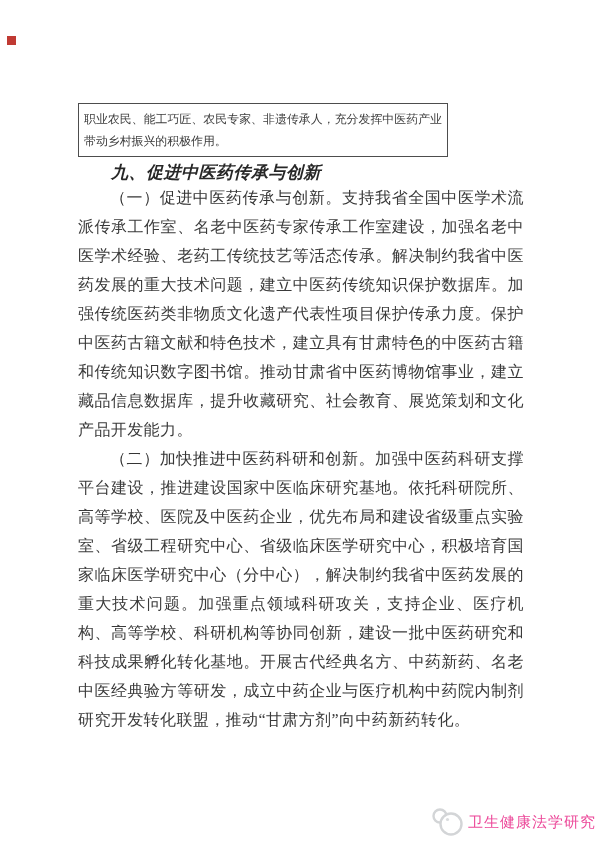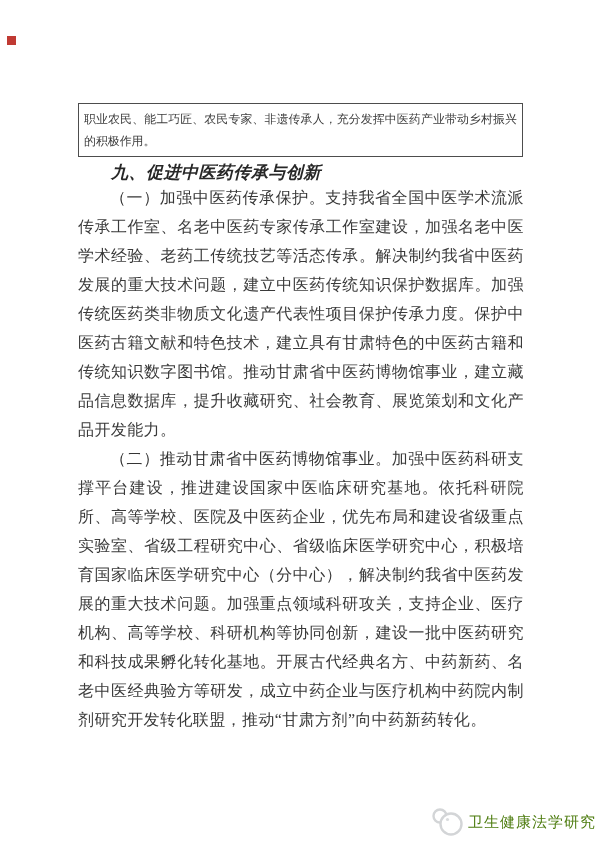--- a/index.html
+++ b/index.html
@@ -14,21 +14,21 @@
     position: absolute; inset: 0;
     background: #ffffff;
   }
   .red-marker {
     position: absolute; left: 7px; top: 36px;
     width: 9px; height: 9px;
     background: #c03a33;
   }
   .notice-box {
     position: absolute; left: 78px; top: 103px;
-    width: 445px; box-sizing: border-box;
+    width: 370px; box-sizing: border-box;
     border: 1px solid #4d4d4d;
     padding: 4px 5px;
     font-size: 11.9px;
     line-height: 22px;
     color: #3c3c3c;
     text-align: justify;
   }
   .section-heading {
     position: absolute; left: 111px; top: 162px;
     font-family: "Liberation Sans", "DejaVu Sans", sans-serif;
@@ -53,40 +53,40 @@
   .footer-watermark {
     position: absolute; left: 429px; top: 806px;
     display: flex; align-items: center;
     color: #cbcdcf;
   }
   .wm-logo { width: 36px; height: 32px; margin-right: 3px; }
   .wm-text {
     font-family: Liberation Mono, monospace;
     font-size: 15px;
     letter-spacing: 1px;
-    color: #4d7c0f;
+    color: #ec4899;
     white-space: nowrap;
   }
 </style>
 </head>
 <body>
 
 <div class="page">
 
   <div class="red-marker"></div>
 
   <div class="notice-box">
     <span>职业农民、能工巧匠、农民专家、非遗传承人，充分发挥中医药产业带动乡村振兴的积极作用。</span>
   </div>
 
   <div class="section-heading">九、促进中医药传承与创新</div>
 
   <div class="content">
-    <p class="para"><span class="para-lead">（一）加强中医药传承保护。</span><span>支持我省全国中医学术流派传承工作室、名老中医药专家传承工作室建设，加强名老中医学术经验、老药工传统技艺等活态传承。解决制约我省中医药发展的重大技术问题，建立中医药传统知识保护数据库。加强传统医药类非物质文化遗产代表性项目保护传承力度。保护中医药古籍文献和特色技术，建立具有甘肃特色的中医药古籍和传统知识数字图书馆。推动甘肃省中医药博物馆事业，建立藏品信息数据库，提升收藏研究、社会教育、展览策划和文化产品开发能力。</span></p>
-    <p class="para"><span class="para-lead">（二）推动甘肃省中医药博物馆事业。</span><span>加强中医药科研支撑平台建设，推进建设国家中医临床研究基地。依托科研院所、高等学校、医院及中医药企业，优先布局和建设省级重点实验室、省级工程研究中心、省级临床医学研究中心，积极培育国家临床医学研究中心（分中心），解决制约我省中医药发展的重大技术问题。加强重点领域科研攻关，支持企业、医疗机构、高等学校、科研机构等协同创新，建设一批中医药研究和科技成果孵化转化基地。开展古代经典名方、中药新药、名老中医经典验方等研发，成立中药企业与医疗机构中药院内制剂研究开发转化联盟，推动“甘肃方剂”向中药新药转化。</span></p>
+    <p class="para"><span class="para-lead">（一）促进中医药传承与创新。</span><span>支持我省全国中医学术流派传承工作室、名老中医药专家传承工作室建设，加强名老中医学术经验、老药工传统技艺等活态传承。解决制约我省中医药发展的重大技术问题，建立中医药传统知识保护数据库。加强传统医药类非物质文化遗产代表性项目保护传承力度。保护中医药古籍文献和特色技术，建立具有甘肃特色的中医药古籍和传统知识数字图书馆。推动甘肃省中医药博物馆事业，建立藏品信息数据库，提升收藏研究、社会教育、展览策划和文化产品开发能力。</span></p>
+    <p class="para"><span class="para-lead">（二）加快推进中医药科研和创新。</span><span>加强中医药科研支撑平台建设，推进建设国家中医临床研究基地。依托科研院所、高等学校、医院及中医药企业，优先布局和建设省级重点实验室、省级工程研究中心、省级临床医学研究中心，积极培育国家临床医学研究中心（分中心），解决制约我省中医药发展的重大技术问题。加强重点领域科研攻关，支持企业、医疗机构、高等学校、科研机构等协同创新，建设一批中医药研究和科技成果孵化转化基地。开展古代经典名方、中药新药、名老中医经典验方等研发，成立中药企业与医疗机构中药院内制剂研究开发转化联盟，推动“甘肃方剂”向中药新药转化。</span></p>
   </div>
 
   <div class="footer-watermark">
     <svg class="wm-logo" viewBox="0 0 36 32" xmlns="http://www.w3.org/2000/svg" aria-hidden="true">
       <circle cx="11" cy="10" r="6.5" fill="none" stroke="#d3d5d7" stroke-width="2.4"></circle>
       <circle cx="22" cy="18" r="10.5" fill="#ffffff" stroke="#d3d5d7" stroke-width="2.4"></circle>
       <circle cx="18.5" cy="13.5" r="1.6" fill="#dadcde"></circle>
     </svg>
     <span class="wm-text">卫生健康法学研究</span>
   </div>

